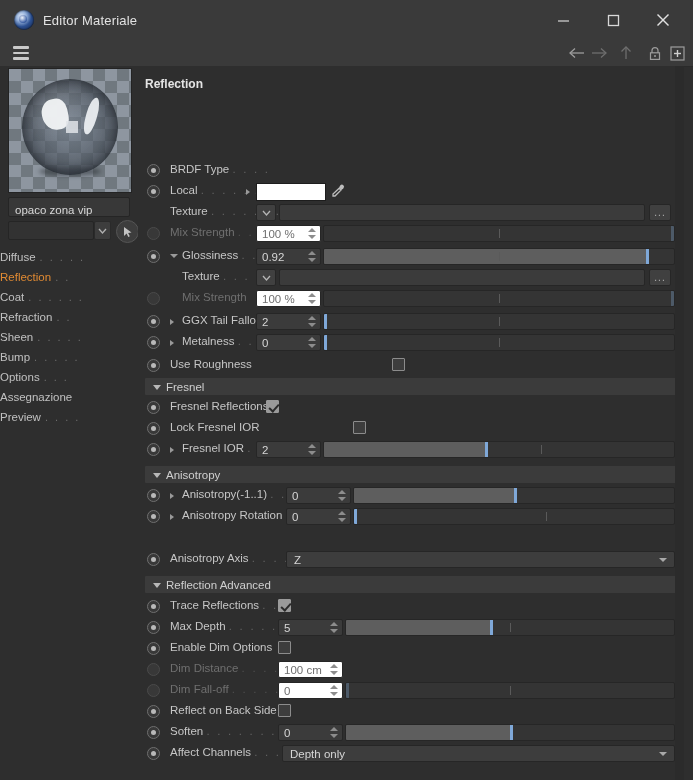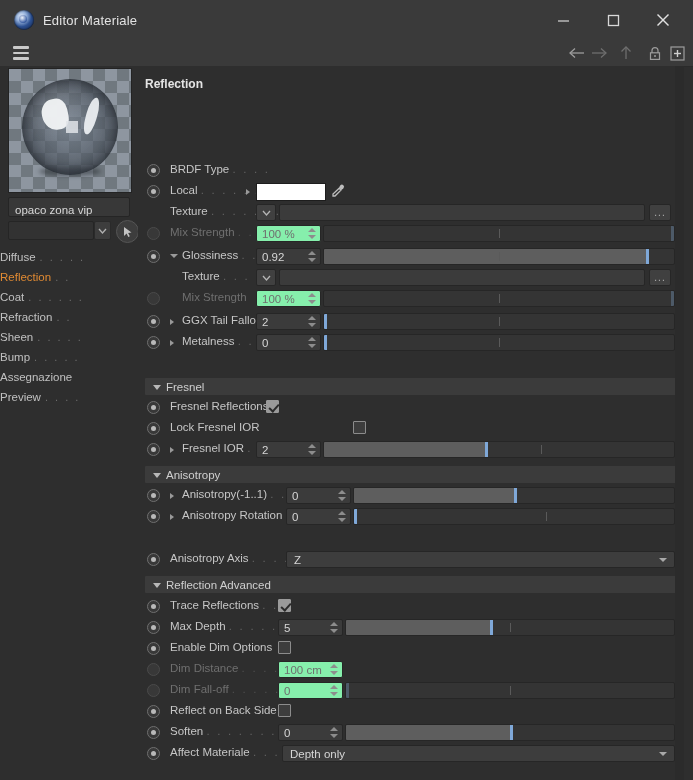--- a/index.html
+++ b/index.html
@@ -127,21 +127,21 @@
     border-bottom:3.5px solid transparent;border-left:4.5px solid #9a9a9a;margin-right:4px;
     position:relative;top:0px;}
   .caret-d{display:inline-block;width:0;height:0;border-left:4px solid transparent;
     border-right:4px solid transparent;border-top:4.5px solid #9a9a9a;margin-right:4px;
     position:relative;top:-1px;}
 
   
   .numfield{position:absolute;top:1px;height:17px;background:#3b3b3b;border:1px solid #262626;
     border-radius:2px;box-sizing:border-box;display:flex;align-items:center;
     padding-left:5px;font-size:11.5px;color:#d6d6d6;}
-  .numfield.dim{color:#6f6f6f;background:#86efac;text-align:right;}
+  .numfield.dim{color:#6f6f6f;background:#ffffff;text-align:right;}
   .spin{position:absolute;right:4px;top:2px;width:9px;height:12px;}
   .spin i{display:block;width:0;height:0;margin:0 auto;}
   .spin .u{border-left:4px solid transparent;border-right:4px solid transparent;border-bottom:4px solid #8d8d8d;}
   .spin .d{border-left:4px solid transparent;border-right:4px solid transparent;border-top:4px solid #8d8d8d;margin-top:3px;}
 
   
   .slider{position:absolute;top:1px;height:17px;background:#343434;border:1px solid #262626;
     border-radius:2px;box-sizing:border-box;overflow:hidden;}
   .slider .fill{position:absolute;left:0;top:0;bottom:0;background:#5e5e5e;}
   .slider .handle{position:absolute;top:0;bottom:0;width:3px;background:#7fa8d8;}
@@ -294,20 +294,24 @@
         </div>
       <div class="chan">
           <span>Sheen</span>
           <span class="dots">. . . . .</span>
         </div>
       <div class="chan">
           <span>Bump</span>
           <span class="dots">. . . . .</span>
         </div>
       <div class="chan">
+          <span>Options</span>
+          <span class="dots">. . .</span>
+        </div>
+      <div class="chan">
           <span>Assegnazione</span>
           <span class="dots"></span>
         </div>
       <div class="chan">
           <span>Preview</span>
           <span class="dots">. . . .</span>
         </div>
     </div>
   </div>
 
@@ -458,20 +462,27 @@
             <i class="u"></i>
             <i class="d"></i>
           </span>
       </div>
       <div class="slider" style="left:185px;width:352px">
         <div class="tick" style="left:50%"></div>
         <div class="handle" style="left:0"></div>
       </div>
     </div>
 
+    <div class="row" style="top:290px">
+      <div class="radio"></div>
+      <div class="lbl" style="left:32px">
+        <span>Use Roughness</span>
+      </div>
+      <div class="chk" style="left:254px"></div>
+    </div>
 
     <div class="groupbar" style="top:312px">
       <i class="tri"></i>
       <span>Fresnel</span>
     </div>
 
     <div class="row" style="top:332px">
       <div class="radio"></div>
       <div class="lbl" style="left:32px">
         <span>Fresnel Reflections</span>
@@ -656,21 +667,21 @@
       </div>
       <div class="slider" style="left:207px;width:330px">
         <div class="fill" style="width:50%"></div>
         <div class="handle" style="left:50%"></div>
       </div>
     </div>
 
     <div class="row" style="top:678px">
       <div class="radio"></div>
       <div class="lbl" style="left:32px">
-        <span>Affect Materiale</span> <span class="dots">. . .</span>
+        <span>Affect Channels</span> <span class="dots">. . .</span>
       </div>
       <div class="combo" style="left:144px;width:393px">
         <span>Depth only</span>
         <i class="cv"></i>
       </div>
     </div>
 
     <div class="edge" style="top:0;height:714px"></div>
   </div>
 </div>

